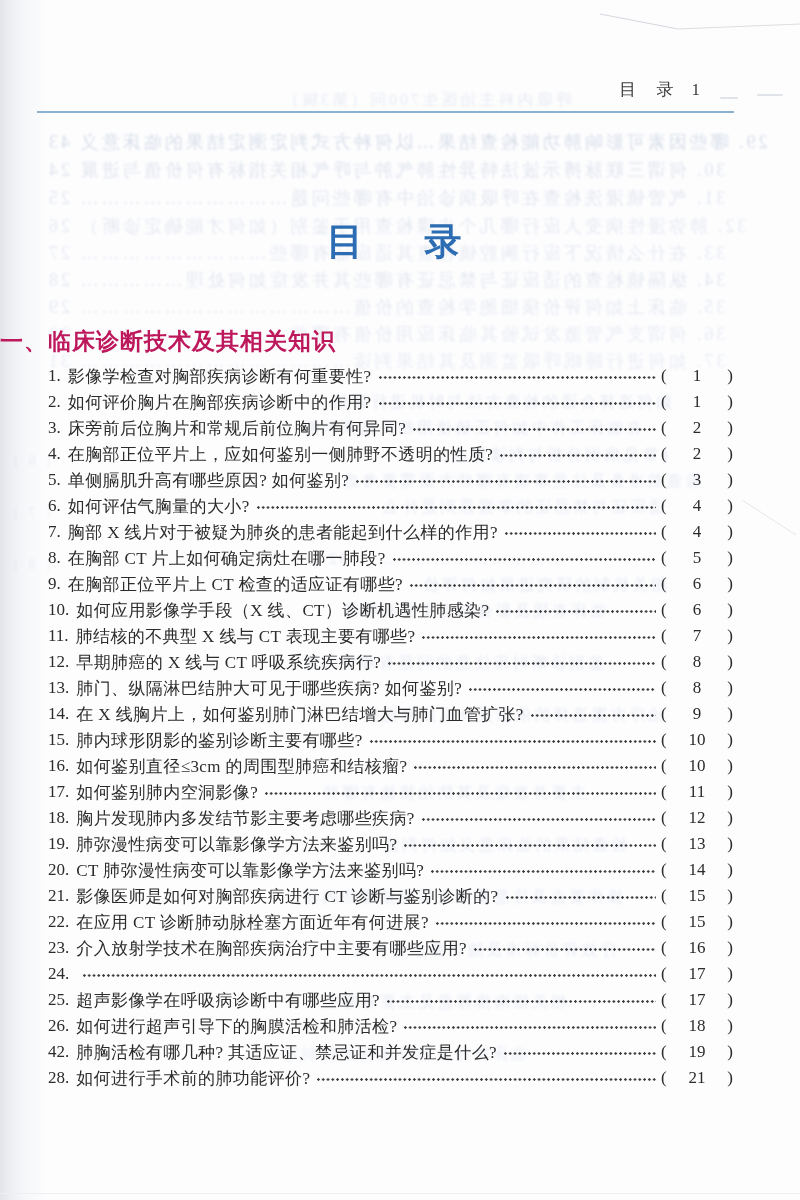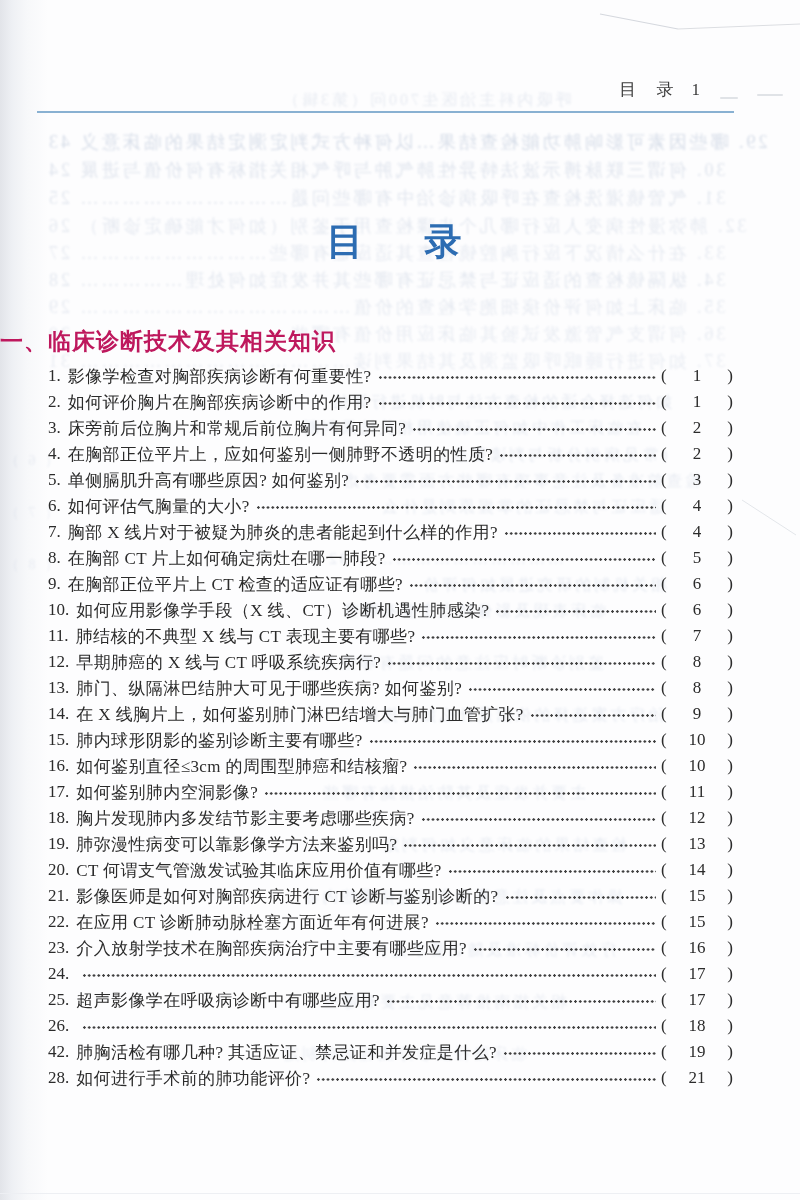--- a/index.html
+++ b/index.html
@@ -320,21 +320,21 @@
       <span class="leader"></span>
       <span class="pageno">
         <span>(</span>
         <span>13</span>
         <span>)</span>
       </span>
     </div>
 
     <div class="toc-row">
       <span class="num">20.</span>
-      <span class="etitle">CT 何谓支气管激发试验其临床应用价值有哪些?</span>
+      <span class="etitle">CT 肺弥漫性病变可以靠影像学方法来鉴别吗?</span>
       <span class="leader"></span>
       <span class="pageno">
         <span>(</span>
         <span>14</span>
         <span>)</span>
       </span>
     </div>
 
     <div class="toc-row">
       <span class="num">21.</span>
@@ -385,20 +385,21 @@
       <span class="leader"></span>
       <span class="pageno">
         <span>(</span>
         <span>17</span>
         <span>)</span>
       </span>
     </div>
 
     <div class="toc-row">
       <span class="num">26.</span>
+      <span class="etitle">如何进行超声引导下的胸膜活检和肺活检?</span>
       <span class="leader"></span>
       <span class="pageno">
         <span>(</span>
         <span>18</span>
         <span>)</span>
       </span>
     </div>
 
     <div class="toc-row">
       <span class="num">42.</span>

